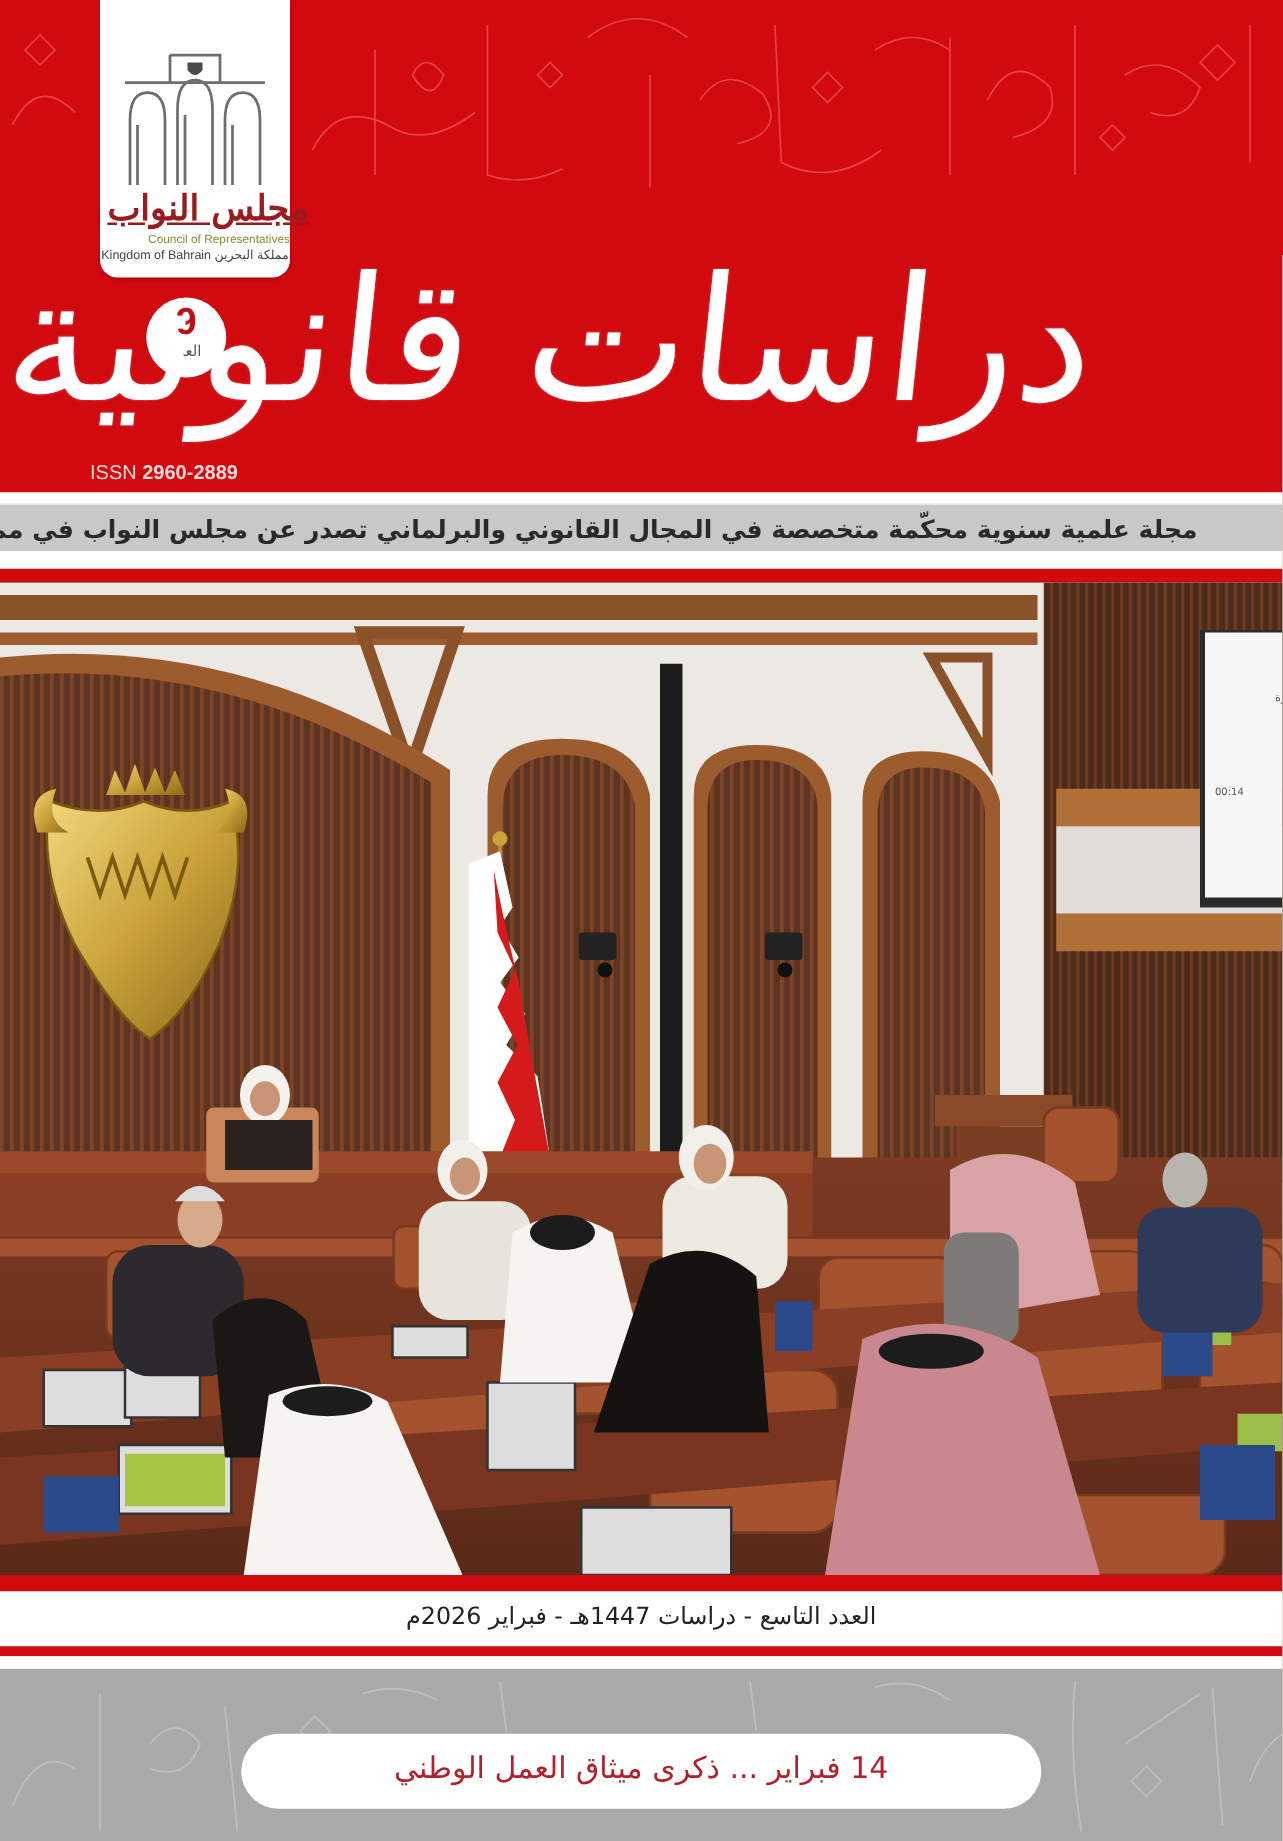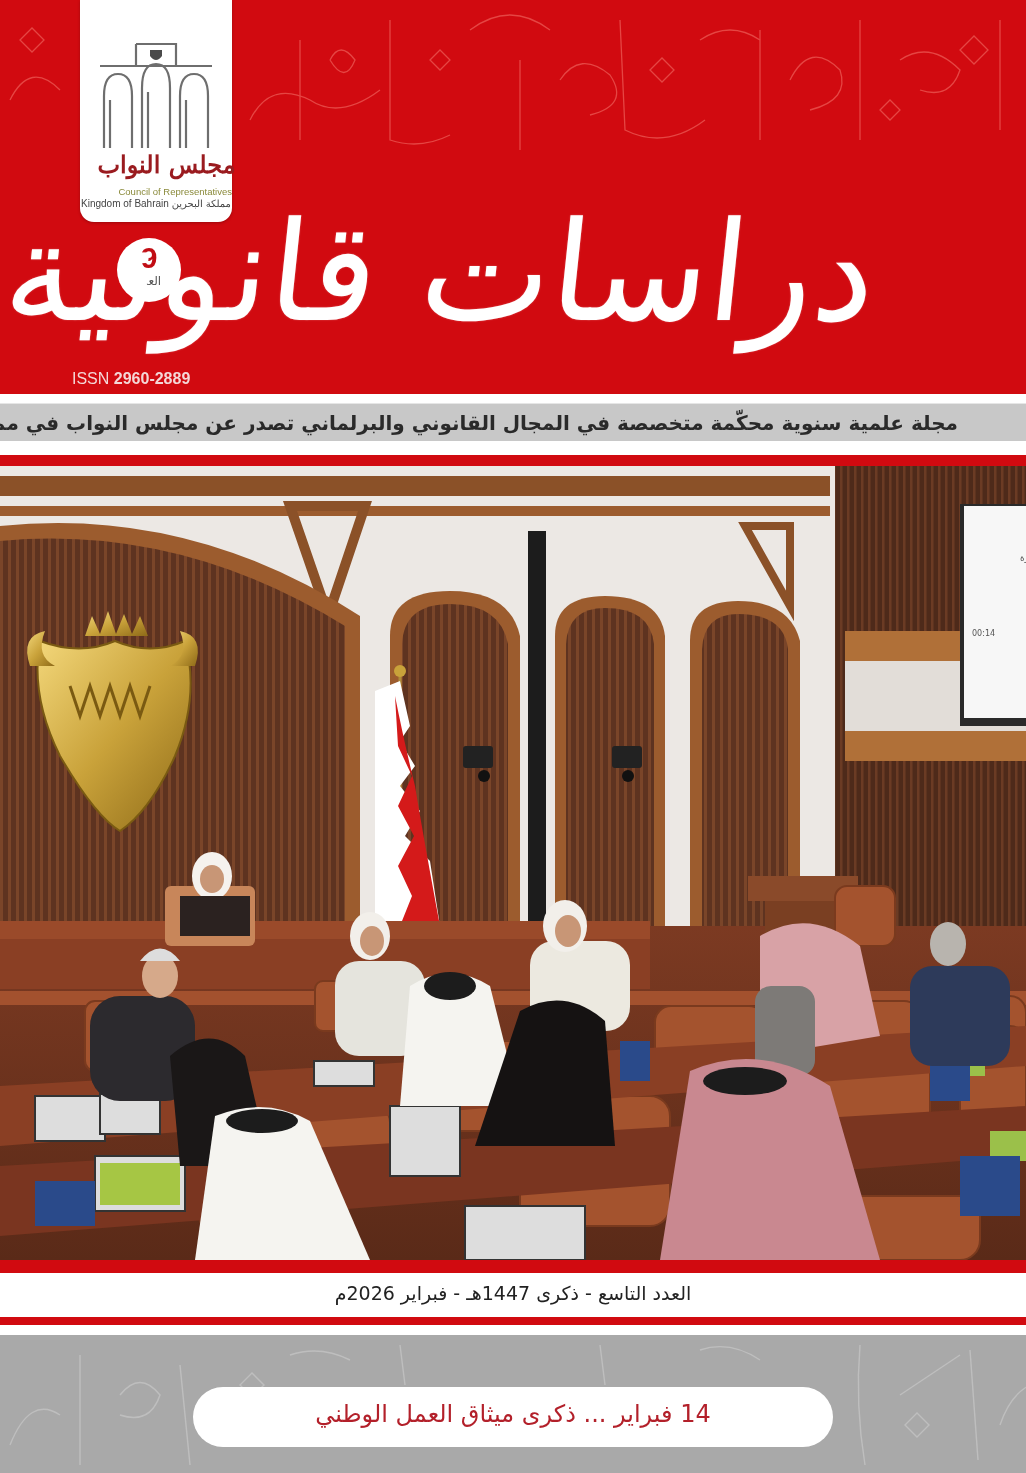--- a/index.html
+++ b/index.html
@@ -15,22 +15,22 @@
       position: absolute; left: 0; top: 0; width: 1026px; height: 160px;
     }
     .logo-card {
       position: absolute; left: 80px; top: 0; width: 152px; height: 222px;
       background: #ffffff; border-radius: 0 0 14px 14px;
       box-shadow: 0 1px 3px rgba(0,0,0,0.25);
     }
     .logo-card svg.emblem { position: absolute; left: 18px; top: 40px; }
     .logo-ar {
       position: absolute; left: 0; width: 173px; top: 150px; text-align: center;
-      color: #9a1b1f; font-family: "DejaVu Serif", serif; font-size: 24px; font-weight: bold;
-      direction: rtl; letter-spacing: -1px;
+      color: #9a1b1f; font-family: "DejaVu Serif", serif; font-size: 28px; font-weight: bold;
+      direction: rtl; letter-spacing: -1px; text-decoration: underline;
     }
     .logo-en1 {
       position: absolute; left: 0; width: 152px; top: 186px; text-align: right;
       color: #8a8a3a; font-family: "Liberation Sans", sans-serif; font-size: 9.5px;
     }
     .logo-en2 {
       position: absolute; left: 0; width: 152px; top: 198px; text-align: center;
       color: #444; font-family: "Liberation Sans", sans-serif; font-size: 10px;
     }
 
@@ -327,21 +327,21 @@
       <ellipse cx="745" cy="615" rx="42" ry="14" fill="#1c1c1c"></ellipse>
 
       <path d="M215 650 Q265 630 310 655 L370 794 L195 794 Z" fill="#f5f4f0"></path>
       <ellipse cx="262" cy="655" rx="36" ry="12" fill="#1c1c1c"></ellipse>
     </g>
   </svg>
 </div>
 
 <div class="red-stripe-2"></div>
 <div class="date-band">
-  <div class="txt">العدد التاسع - ذكرى 1447هـ - فبراير 2026م</div>
+  <div class="txt">العدد التاسع - دراسات 1447هـ - فبراير 2026م</div>
 </div>
 <div class="red-stripe-3"></div>
 <div class="white-gap"></div>
 
 <div class="grey-footer">
   <svg width="1026" height="138" viewBox="0 0 1026 138">
     <g fill="none" stroke="#c4c4c4" stroke-width="1.4" opacity="0.8">
       <path d="M10 110 q20 -50 50 -30"></path>
       <path d="M80 20 l0 110"></path>
       <path d="M120 60 q20 -25 40 0 q-10 30 -40 20"></path>

